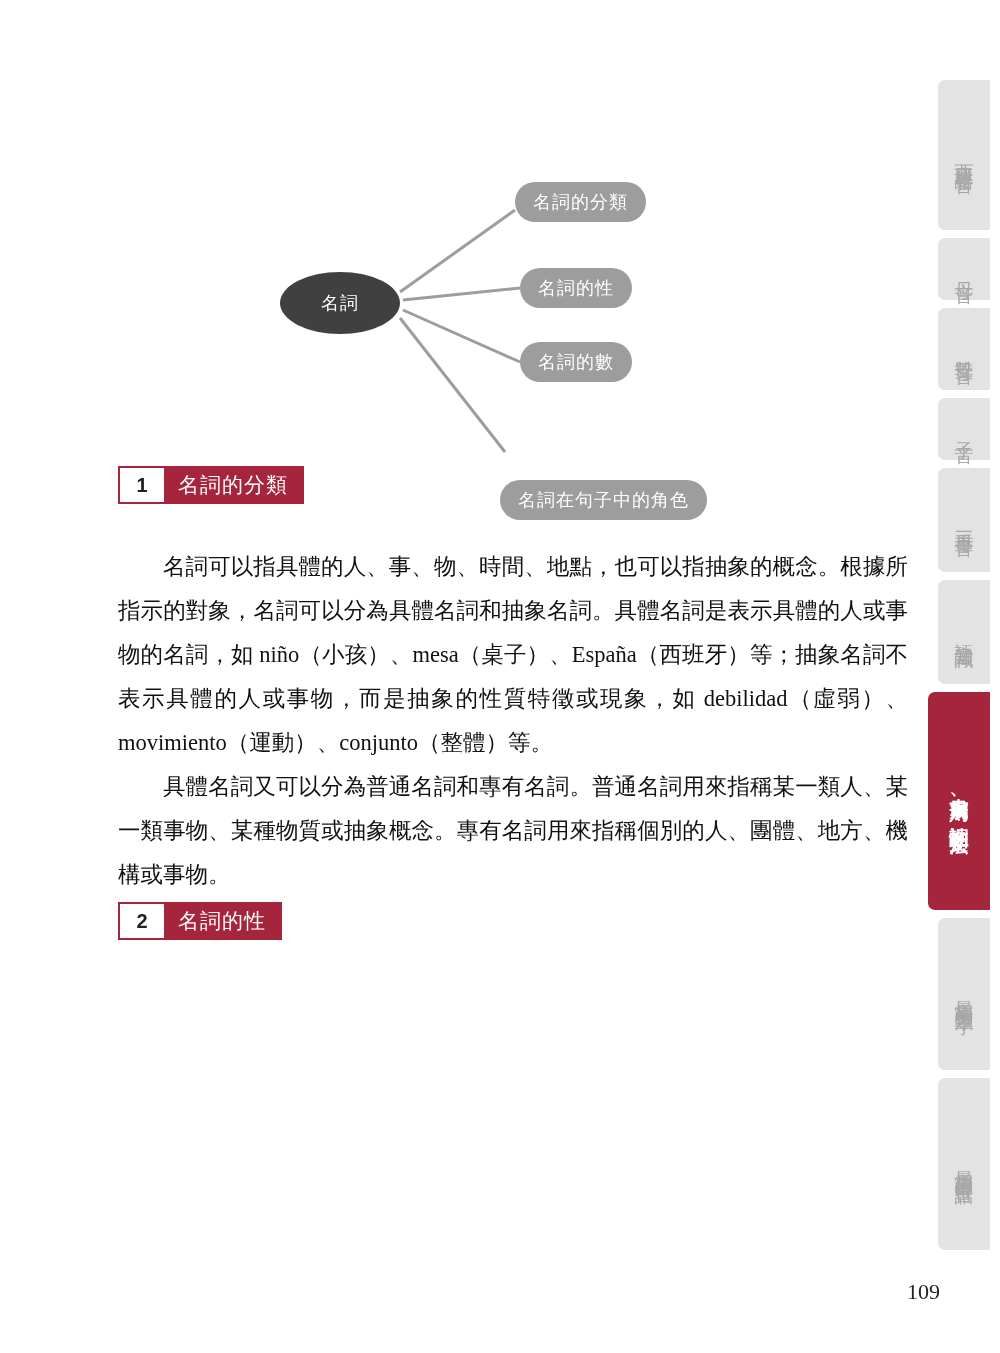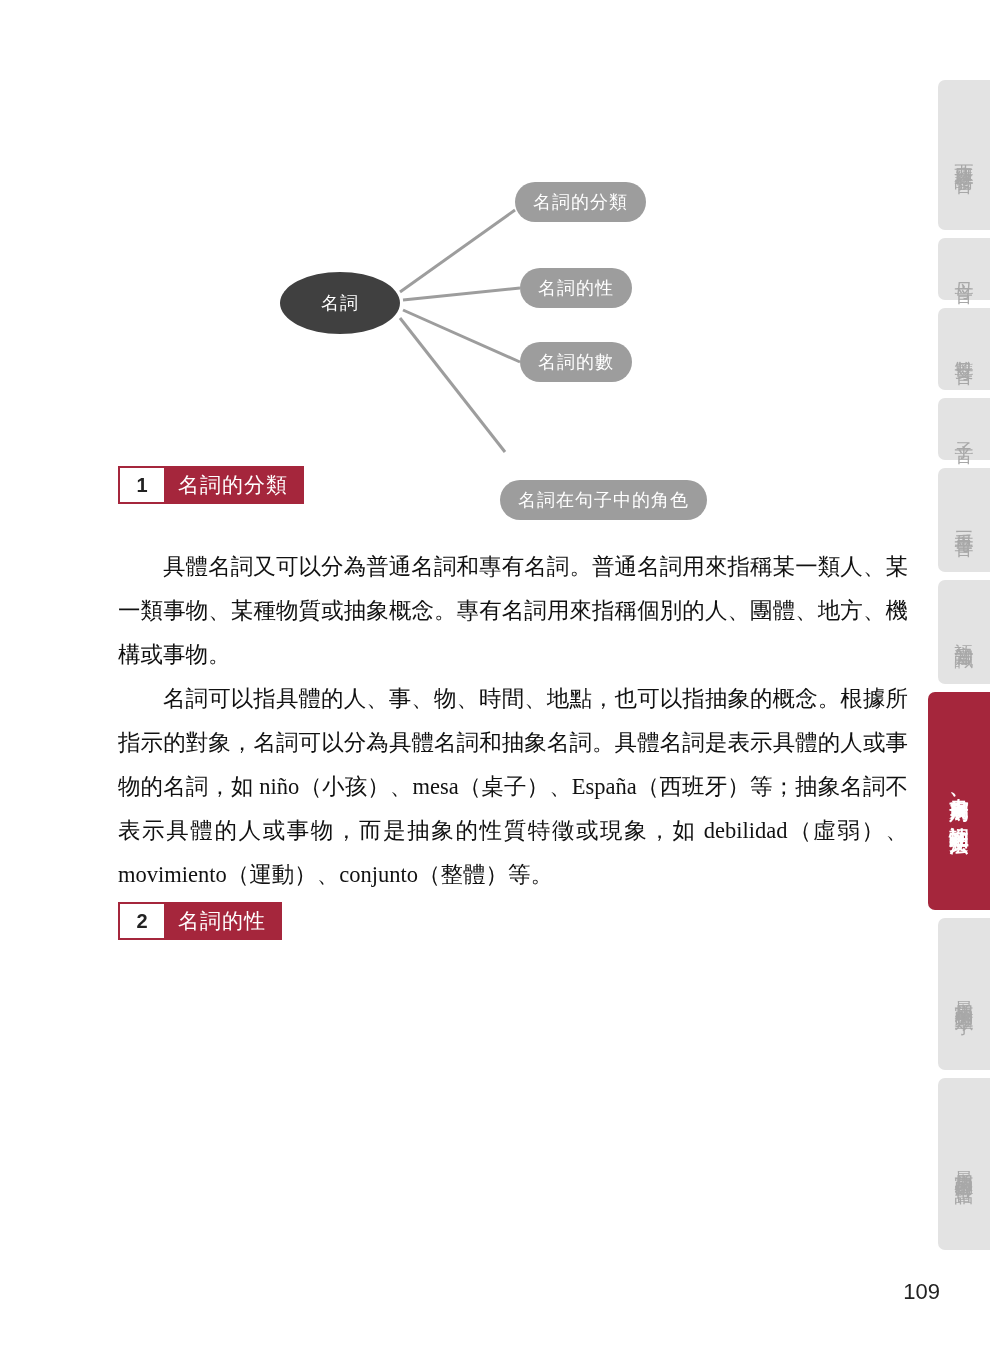--- a/index.html
+++ b/index.html
@@ -146,21 +146,21 @@
     width: 62px;
     margin-left: 2px;
     font-weight: bold;
   }
 
   
   .page-number {
     position: absolute;
     right: 60px;
     bottom: 48px;
-    font-family: Liberation Sans, sans-serif;
+    font-family: Liberation Serif, serif;
     font-size: 22px;
     color: #222;
   }
 </style>
 </head>
 <body>
 
 <div class="page">
 
   <div class="mindmap">
@@ -188,22 +188,22 @@
       <span>名詞在句子中的角色</span>
     </div>
   </div>
 
   <div class="section-head" id="sec1">
     <div class="section-num">1</div>
     <div class="section-title">名詞的分類</div>
   </div>
 
   <div class="body-block" id="para1">
+    <p>名詞可以指具體的人、事、物、時間、地點，也可以指抽象的概念。根據所指示的對象，名詞可以分為具體名詞和抽象名詞。具體名詞是表示具體的人或事物的名詞，如 niño（小孩）、mesa（桌子）、España（西班牙）等；抽象名詞不表示具體的人或事物，而是抽象的性質特徵或現象，如 debilidad（虛弱）、movimiento（運動）、conjunto（整體）等。</p>
     <p>具體名詞又可以分為普通名詞和專有名詞。普通名詞用來指稱某一類人、某一類事物、某種物質或抽象概念。專有名詞用來指稱個別的人、團體、地方、機構或事物。</p>
-    <p>名詞可以指具體的人、事、物、時間、地點，也可以指抽象的概念。根據所指示的對象，名詞可以分為具體名詞和抽象名詞。具體名詞是表示具體的人或事物的名詞，如 niño（小孩）、mesa（桌子）、España（西班牙）等；抽象名詞不表示具體的人或事物，而是抽象的性質特徵或現象，如 debilidad（虛弱）、movimiento（運動）、conjunto（整體）等。</p>
   </div>
 
   <div class="section-head" id="sec2">
     <div class="section-num">2</div>
     <div class="section-title">名詞的性</div>
   </div>
 
 
   <div class="side-tabs">
     <div class="tab" style="height:150px">西班牙語發音</div>

